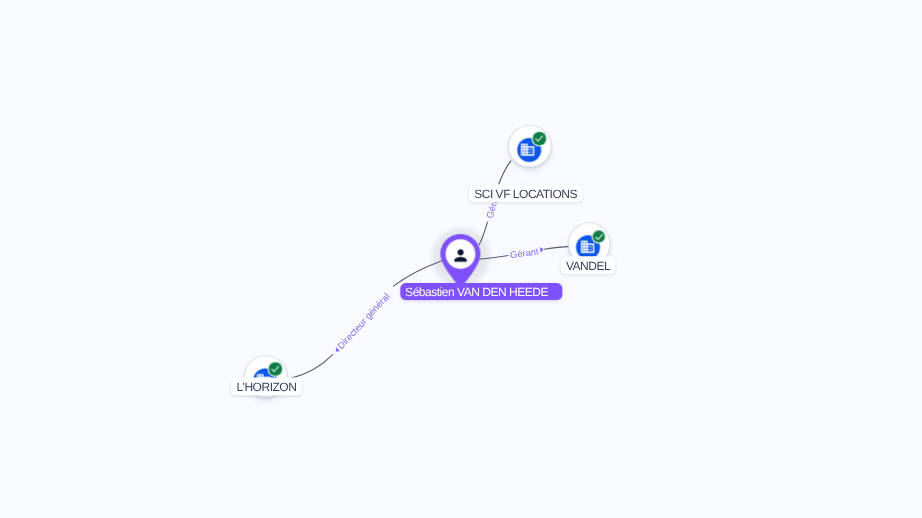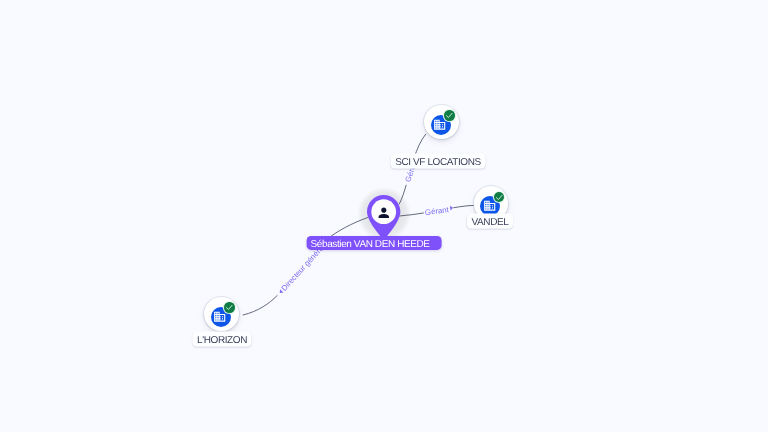--- a/index.html
+++ b/index.html
@@ -89,25 +89,25 @@
           <svg viewBox="0 0 24 24" width="13.4" height="13.4" class="icon-svg" style="left: 2.9px; top: 3.1px;">
             <path fill="#fbfdff" d="M12 7V3H2v18h20V7H12zM6 19H4v-2h2v2zm0-4H4v-2h2v2zm0-4H4V9h2v2zm0-4H4V5h2v2zm4 12H8v-2h2v2zm0-4H8v-2h2v2zm0-4H8V9h2v2zm0-4H8V5h2v2zm10 12h-8v-2h2v-2h-2v-2h2v-2h-2V9h8v10zm-2-8h-2v2h2v-2zm0 4h-2v2h2v-2z"></path>
           </svg>
         </div>
         <div class="co-badge" style="width: 10.3px; height: 10.3px; left: 2.85px; top: -11.65px; background: rgb(15, 123, 69);">
           <svg viewBox="0 0 24 24" width="10.8" height="10.8">
             <path fill="none" stroke="#d8f0de" stroke-width="2.2" stroke-linecap="round" stroke-linejoin="round" d="M5.8 12.6 L10.2 17.0 L18.8 7.2"></path>
           </svg>
         </div>
       </div>
-      <div class="nlabel" style="left: 221.6px; top: 339px; transform: translate(-50%, -50%); will-change: transform; color: rgb(58, 63, 88);">L'HORIZON</div>
+      <div class="nlabel" style="left: 221.6px; top: 322px; transform: translate(-50%, -50%); will-change: transform; color: rgb(58, 63, 88);">L'HORIZON</div>
       <div class="node" style="left: 384px; top: 212px;">
         <svg width="33.4" height="45.1" viewBox="0 0 33.4 45.1" style="position: absolute; left: -16.7px; top: -16.7px;">
           <path fill="#7f51fa" d="M16.7 0C7.5 0 0 7.5 0 16.7c0 4.7 3.3 10.8 7.1 16.2 3.7 5.3 7.7 9.8 9.6 12.2 1.9-2.4 5.9-6.9 9.6-12.2 3.8-5.4 7.1-11.5 7.1-16.2C33.4 7.5 25.9 0 16.7 0z"></path>
           <circle cx="16.7" cy="16.7" r="12.4" fill="#fdfdfe"></circle>
         </svg>
         <svg viewBox="0 0 24 24" width="15.6" height="15.6" class="icon-svg" style="left: -7.8px; top: -7.5px;">
           <path fill="#0d1430" d="M12 12c2.21 0 4-1.79 4-4s-1.79-4-4-4-4 1.79-4 4 1.79 4 4 4zm0 2c-2.67 0-8 1.34-8 4v2h16v-2c0-2.66-5.33-4-8-4z"></path>
         </svg>
       </div>
-      <div class="plabel" style="left: 374px; top: 243px; transform: translate(-50%, -50%); will-change: transform; background: rgb(127, 81, 250); color: rgb(255, 255, 255);">Sébastien VAN DEN HEEDE</div>
+      <div class="plabel" style="left: 401px; top: 243px; transform: translate(-50%, -50%); will-change: transform; background: rgb(127, 81, 250); color: rgb(255, 255, 255);">Sébastien VAN DEN HEEDE</div>
     </div>
 </div>
 
 </body></html>

